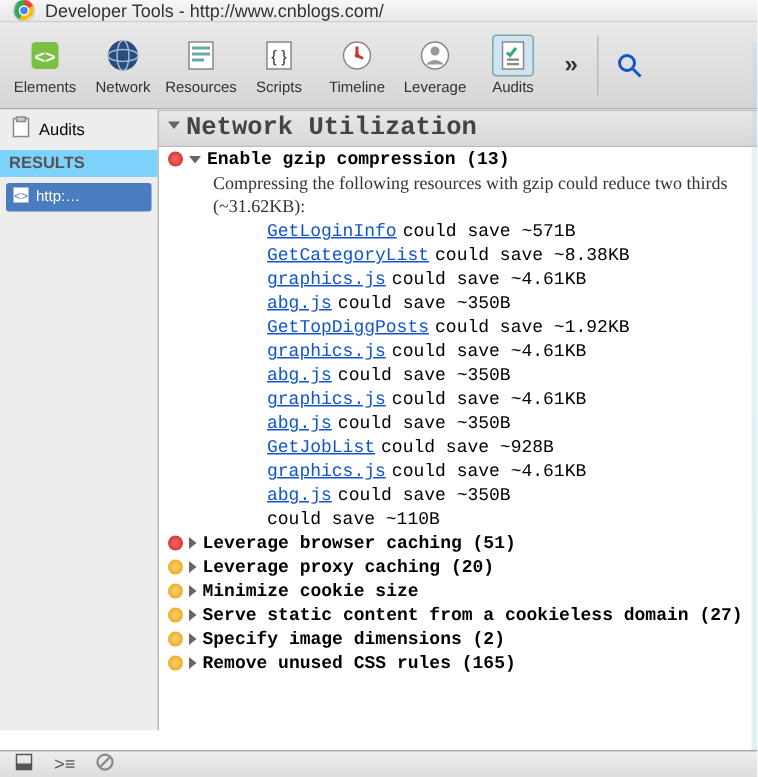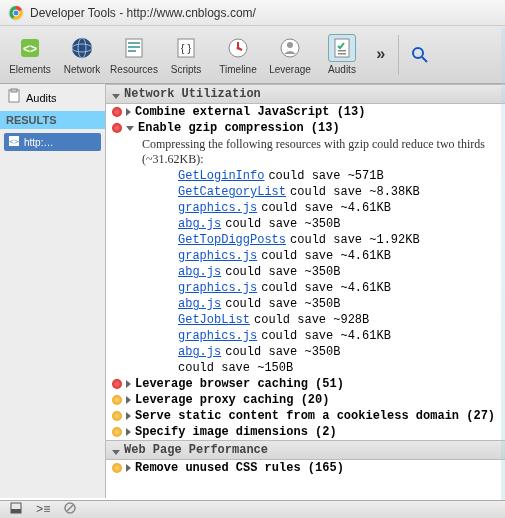--- a/index.html
+++ b/index.html
@@ -1,32 +1,32 @@
 <!DOCTYPE html>
 <html><head>
 <meta charset="utf-8">
 <style>
 * { box-sizing: border-box; margin: 0; padding: 0; }
 body { font-family: "Courier New", monospace; font-size: 12px; background: #fff; width: 505px; height: 518px; overflow: hidden; position: relative; }
-.titlebar { height: 26px; background: linear-gradient(#f7f7f7,#e8e8e8); border-bottom: 1px solid #ccc; display: flex; align-items: center; padding: 0 8px; font-family: Tahoma, sans-serif; font-size: 12px; color: #333; }
+.titlebar { height: 15px; background: linear-gradient(#f7f7f7,#e8e8e8); border-bottom: 1px solid #ccc; display: flex; align-items: center; padding: 0 8px; font-family: Tahoma, sans-serif; font-size: 12px; color: #333; }
 .titlebar .chrome-icon { width: 16px; height: 16px; margin-right: 6px; }
 .toolbar { height: 58px; background: linear-gradient(#e9e9e9,#d6d6d6); border-bottom: 1px solid #aaa; display: flex; align-items: center; padding: 2px 4px; }
 .tool { display: flex; flex-direction: column; align-items: center; width: 52px; font-family: Tahoma, sans-serif; font-size: 10px; color: #333; cursor: pointer; }
 .tool .ibox { width: 28px; height: 28px; display: flex; align-items: center; justify-content: center; margin-bottom: 2px; }
 .tool.active .ibox { background: #cfe3f0; border: 1px solid #7aa; border-radius: 3px; }
 .overflow { font-size: 16px; font-weight: bold; color: #333; margin: 0 8px; cursor: pointer; }
 .sep { width: 1px; height: 40px; background: #bbb; margin: 0 4px; }
 .search { width: 18px; height: 18px; margin: 0 8px; cursor: pointer; }
 .main { display: flex; height: 414px; }
 .sidebar { width: 106px; background: #ededed; border-right: 1px solid #bbb; font-family: Tahoma, sans-serif; }
 .side-item { display: flex; align-items: center; padding: 4px 6px; gap: 4px; }
 .side-head { font-size: 11px; font-weight: bold; color: #555; background: #7dd3fc; padding: 3px 6px; }
 .result-chip { background: #4a7cc0; color: #fff; font-size: 10px; padding: 2px 4px; border-radius: 2px; display: flex; align-items: center; gap: 4px; margin: 4px; cursor: pointer; }
 .panel { flex: 1; overflow: auto; background: #fff; }
-.section-h { background: linear-gradient(#e8e8e8,#d8d8d8); border-top: 1px solid #bbb; border-bottom: 1px solid #bbb; padding: 2px 6px; font-family: "Courier New", monospace; font-weight: bold; font-size: 12px; color: #444; display: flex; align-items: center; gap: 4px; }
+.section-h { background: linear-gradient(#e8e8e8,#d8d8d8); border-top: 1px solid #bbb; border-bottom: 1px solid #bbb; padding: 2px 6px; font-family: "Courier New", monospace; font-weight: bold; font-size: 17px; color: #444; display: flex; align-items: flex-start; gap: 4px; }
 .row { display: flex; align-items: flex-start; padding: 1px 6px; gap: 4px; font-family: "Courier New", monospace; }
 .dot { width: 10px; height: 10px; border-radius: 50%; margin-top: 2px; flex-shrink: 0; }
 .red { background: radial-gradient(#ff6b6b,#c81e1e); }
 .orange { background: radial-gradient(#ffd27a,#e69b00); }
 .tri { width: 0; height: 0; border-top: 4px solid transparent; border-bottom: 4px solid transparent; border-left: 5px solid #666; margin-top: 3px; flex-shrink: 0; cursor: pointer; }
 .tri.open { border-left: 4px solid transparent; border-right: 4px solid transparent; border-top: 5px solid #666; border-bottom: none; margin-top: 5px; }
 .bold { font-weight: bold; }
 .desc { padding-left: 36px; color: #333; font-family: Liberation Serif, serif; }
 .res-line { padding-left: 72px; }
 .res-line a { color: #1155cc; text-decoration: underline; cursor: pointer; }
@@ -148,25 +148,20 @@
       <span>http:…</span>
     </div>
   </div>
 
   <div class="panel">
     <div class="section-h">
         <span class="tri open"></span>
         <span>Network Utilization</span>
       </div>
 
-    <div class="row">
-        <span class="dot red"></span>
-        <span class="tri"></span>
-        <span class="bold">Combine external JavaScript (13)</span>
-      </div>
 
     <div class="row">
         <span class="dot red"></span>
         <span class="tri open"></span>
         <span class="bold">Enable gzip compression (13)</span>
       </div>
     <div class="row desc">Compressing the following resources with gzip could reduce two thirds (~31.62KB):</div>
     <div id="res-list">
         <div class="row res-line">
           <a>GetLoginInfo</a>
@@ -210,49 +205,50 @@
         </div>
         <div class="row res-line">
           <a>graphics.js</a>
           <span> could save ~4.61KB</span>
         </div>
         <div class="row res-line">
           <a>abg.js</a>
           <span> could save ~350B</span>
         </div>
         <div class="row res-line">
-          <span> could save ~150B</span>
+          <span> could save ~110B</span>
         </div>
       </div>
 
     <div class="row">
         <span class="dot red"></span>
         <span class="tri"></span>
         <span class="bold">Leverage browser caching (51)</span>
       </div>
     <div class="row">
         <span class="dot orange"></span>
         <span class="tri"></span>
         <span class="bold">Leverage proxy caching (20)</span>
       </div>
     <div class="row">
         <span class="dot orange"></span>
         <span class="tri"></span>
+        <span class="bold">Minimize cookie size</span>
+      </div>
+    <div class="row">
+        <span class="dot orange"></span>
+        <span class="tri"></span>
         <span class="bold">Serve static content from a cookieless domain (27)</span>
       </div>
     <div class="row">
         <span class="dot orange"></span>
         <span class="tri"></span>
         <span class="bold">Specify image dimensions (2)</span>
       </div>
 
-    <div class="section-h">
-        <span class="tri open"></span>
-        <span>Web Page Performance</span>
-      </div>
     <div class="row">
         <span class="dot orange"></span>
         <span class="tri"></span>
         <span class="bold">Remove unused CSS rules (165)</span>
       </div>
   </div>
 </div>
 
 <div class="statusbar">
   <span class="sb-btn"><svg width="12" height="12">

